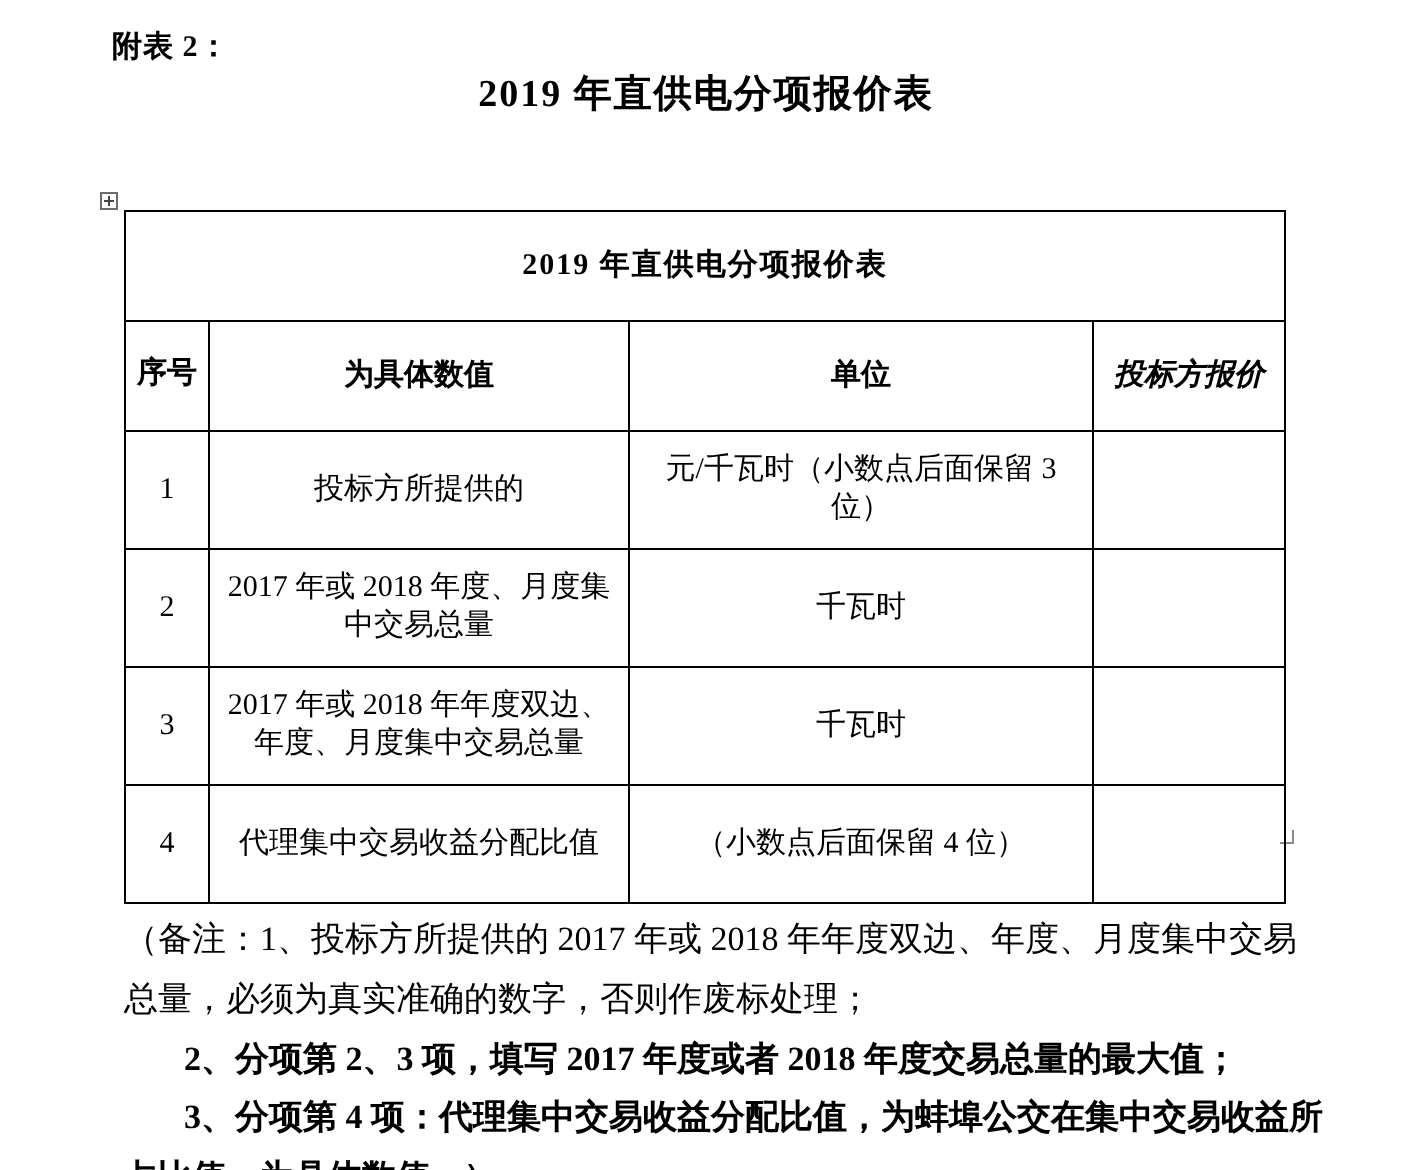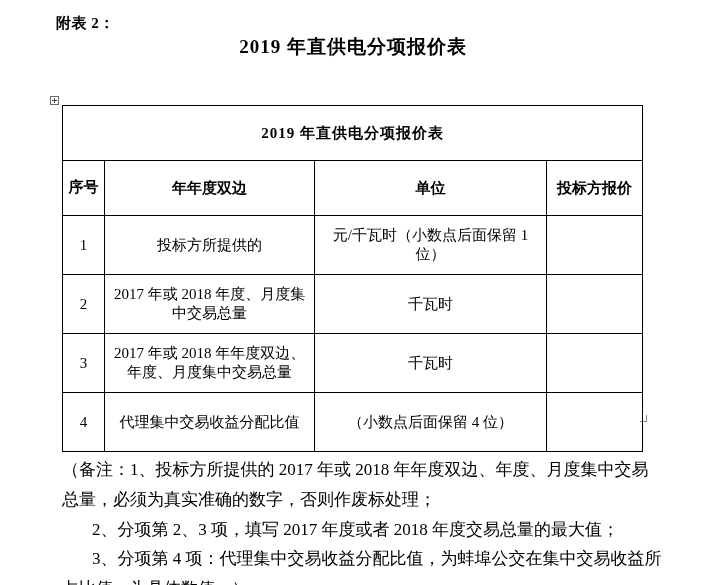--- a/index.html
+++ b/index.html
@@ -105,21 +105,21 @@
     height: 46px;
   }
   .hdr td {
     font-weight: bold;
     font-size: 15px;
     height: 46px;
   }
   .col-seq { width: 42px; margin-top: 14px; }
   .col-name { width: 210px; }
   .col-unit { width: 232px; }
-  .col-bid { width: 96px; }
+  .col-bid { width: 96px; font-style: italic; }
   .hdr .col-seq {
     line-height: 1.05;
   }
   .row-body td {
     height: 50px;
   }
   .small-cell {
     font-size: 14px;
     line-height: 1.3;
     font-family: Liberation Serif, serif;
@@ -131,20 +131,21 @@
     width: 600px;
     font-size: 17px;
     line-height: 1.75;
   }
   .notes p {
     margin: 0;
     text-indent: 0;
   }
   .notes p.indent {
     text-indent: 30px;
+    font-weight: bold;
   }
 </style>
 </head>
 <body>
 
 <div class="page">
 
   <div class="attach-label">附表 2：</div>
 
   <div class="doc-title">2019 年直供电分项报价表</div>
@@ -159,29 +160,29 @@
         <col class="col-name">
         <col class="col-unit">
         <col class="col-bid">
       </colgroup>
       <tbody>
         <tr>
           <td class="table-title" colspan="4">2019 年直供电分项报价表</td>
         </tr>
         <tr class="hdr">
           <td class="col-seq">序号</td>
-          <td class="col-name">年年度双边</td>
+          <td class="col-name">为具体数值</td>
           <td class="col-unit">单位</td>
           <td class="col-bid">投标方报价</td>
         </tr>
 
         <tr class="row-body">
           <td>1</td>
           <td>投标方所提供的</td>
-          <td>元/千瓦时（小数点后面保留 1 位）</td>
+          <td>元/千瓦时（小数点后面保留 3 位）</td>
           <td></td>
         </tr>
 
         <tr class="row-body">
           <td>2</td>
           <td class="small-cell">2017 年或 2018 年度、月度集中交易总量</td>
           <td>千瓦时</td>
           <td></td>
         </tr>
 

